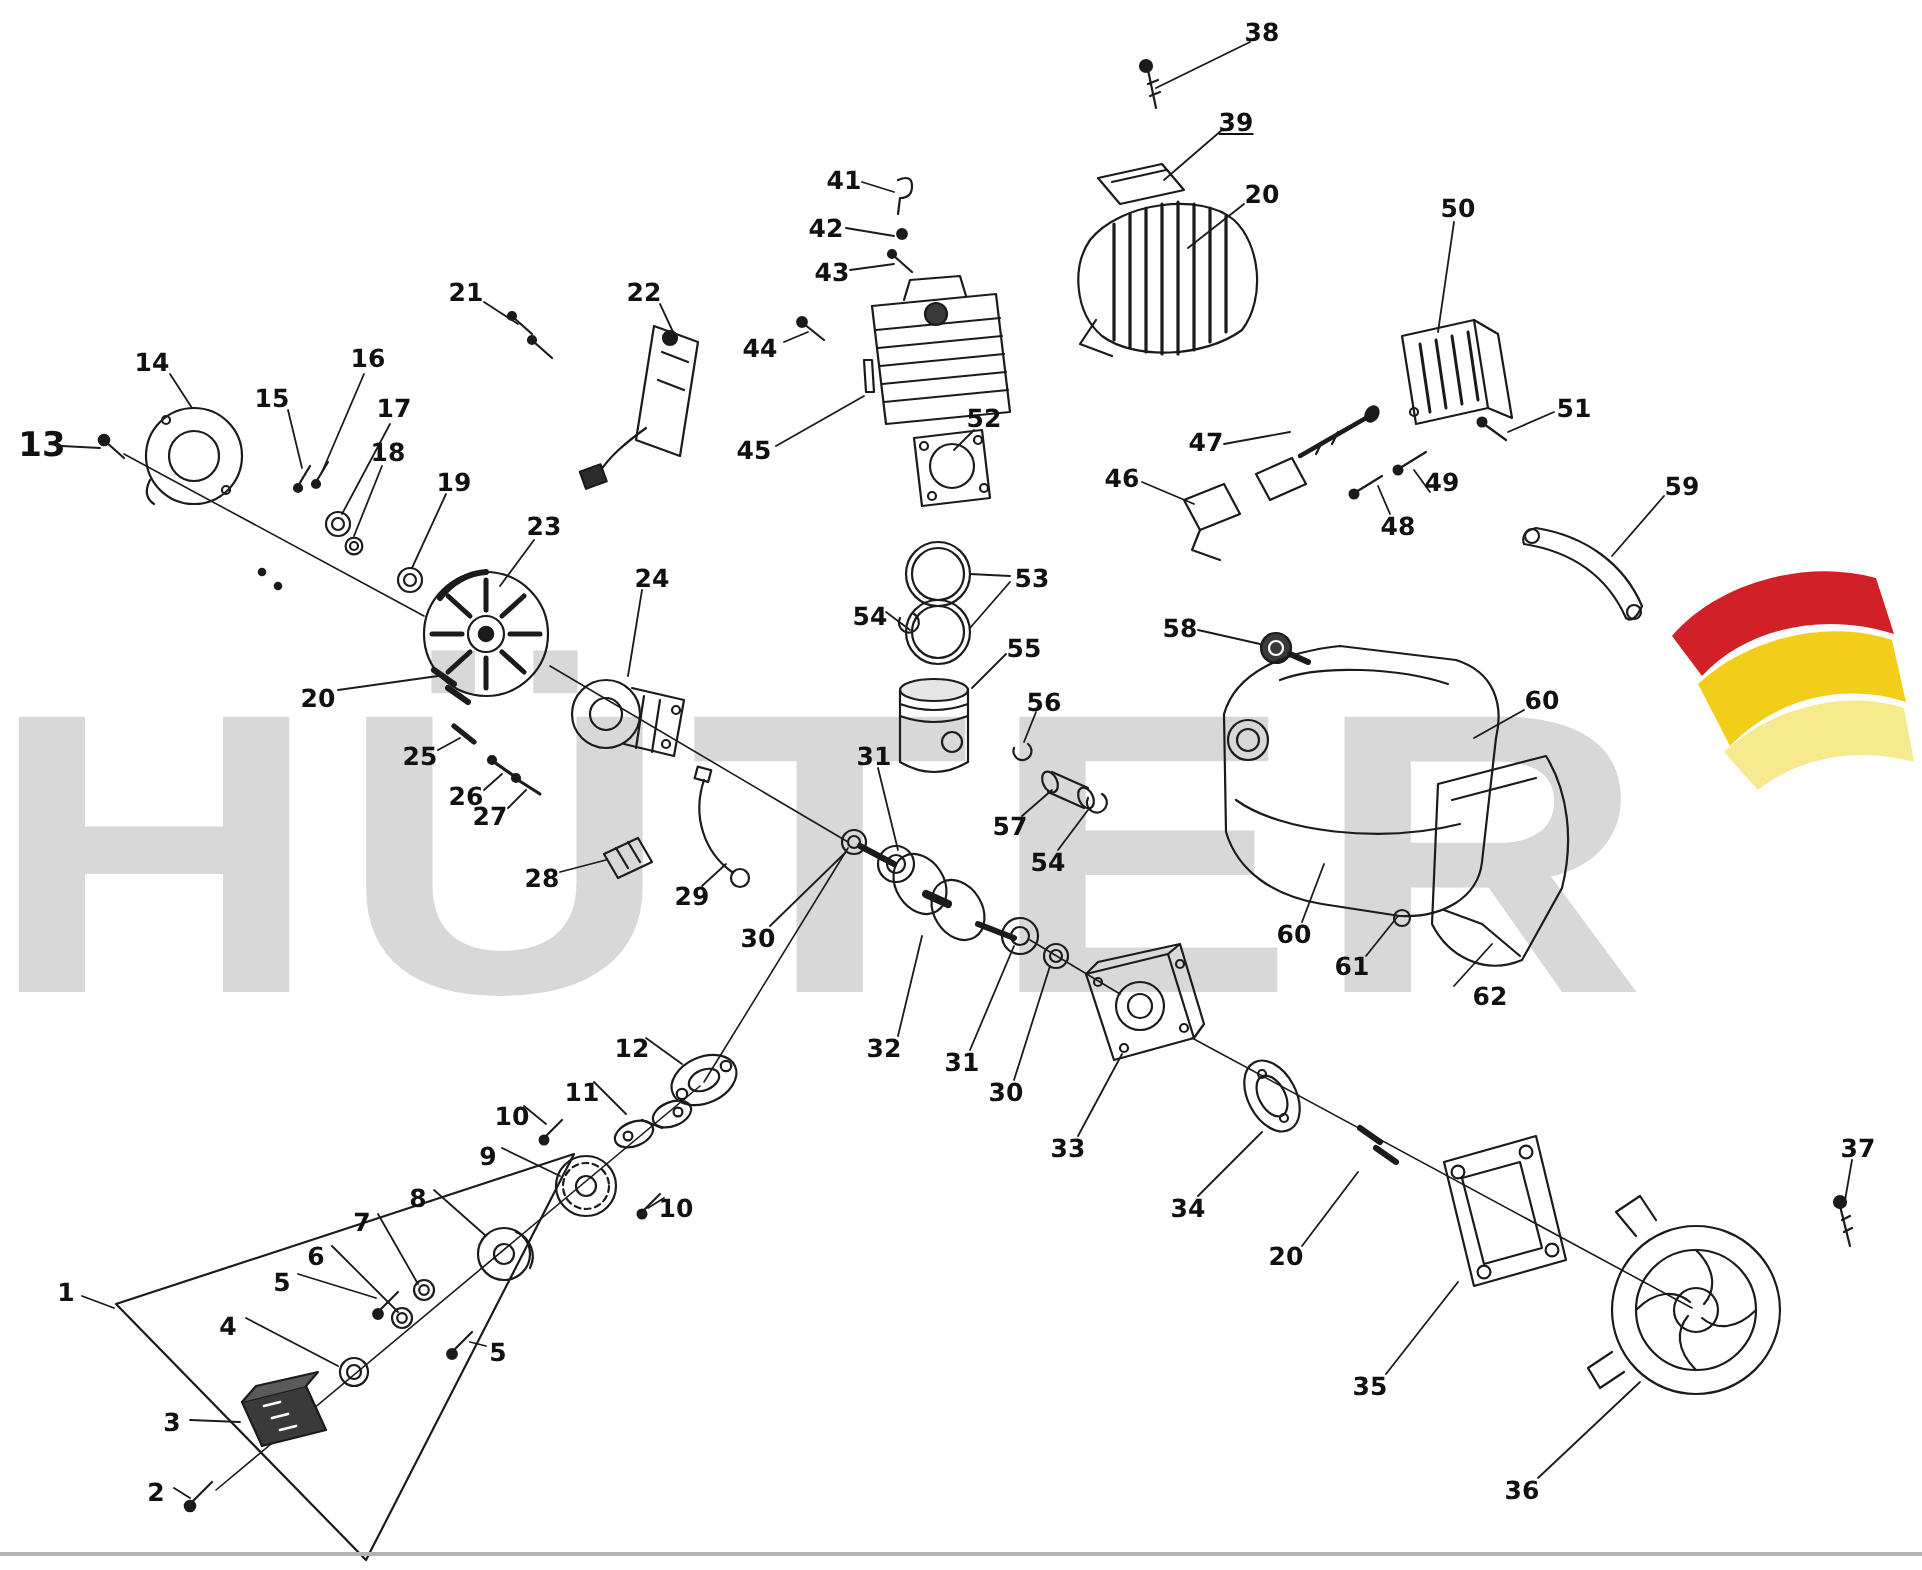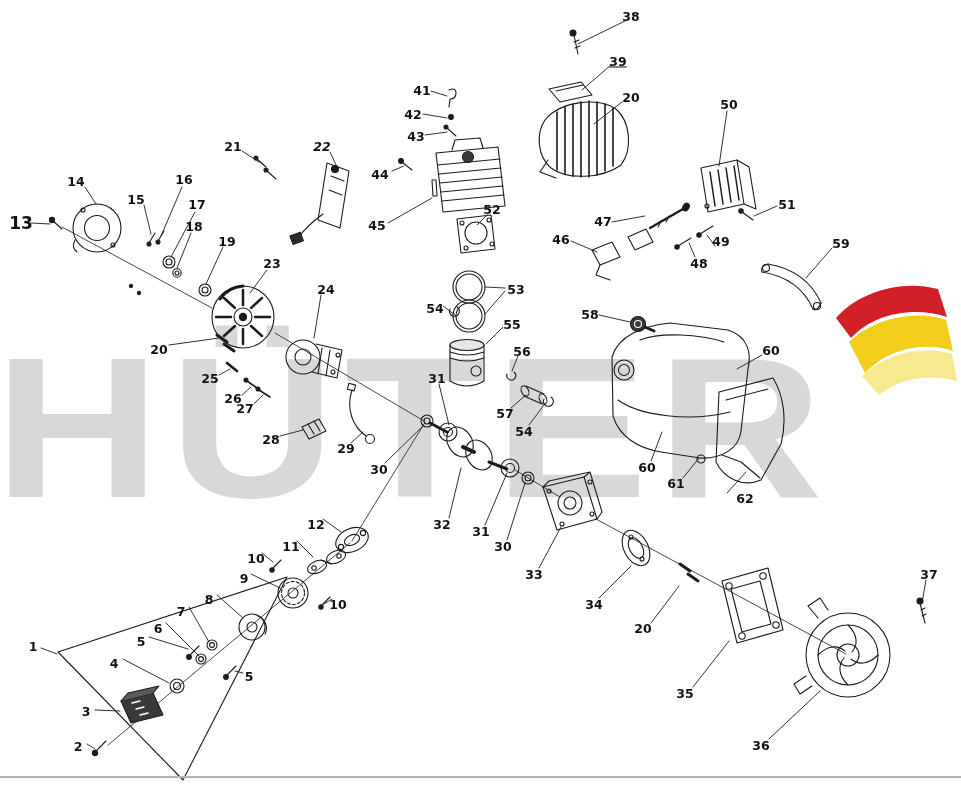--- a/index.html
+++ b/index.html
@@ -453,21 +453,21 @@
 
   <div class="label-layer">
       <span class="lbl" style="left: 631px; top: 16px;">38</span>
       <span class="lbl" style="left: 618px; top: 61px; text-decoration: underline;">39</span>
       <span class="lbl" style="left: 631px; top: 97px;">20</span>
       <span class="lbl" style="left: 422px; top: 90px;">41</span>
       <span class="lbl" style="left: 413px; top: 114px;">42</span>
       <span class="lbl" style="left: 416px; top: 136px;">43</span>
       <span class="lbl" style="left: 729px; top: 104px;">50</span>
       <span class="lbl" style="left: 233px; top: 146px;">21</span>
-      <span class="lbl" style="left: 322px; top: 146px; font-style: italic;">22</span>
+      <span class="lbl" style="left: 322px; top: 146px;">22</span>
       <span class="lbl" style="left: 380px; top: 174px;">44</span>
       <span class="lbl" style="left: 76px; top: 181px;">14</span>
       <span class="lbl" style="left: 184px; top: 179px; text-align: right;">16</span>
       <span class="lbl" style="left: 136px; top: 199px;">15</span>
       <span class="lbl" style="left: 197px; top: 204px;">17</span>
       <span class="lbl" style="left: 194px; top: 226px;">18</span>
       <span class="lbl big" style="left: 21px; top: 223px;">13</span>
       <span class="lbl" style="left: 227px; top: 241px;">19</span>
       <span class="lbl" style="left: 377px; top: 225px;">45</span>
       <span class="lbl" style="left: 492px; top: 209px;">52</span>

